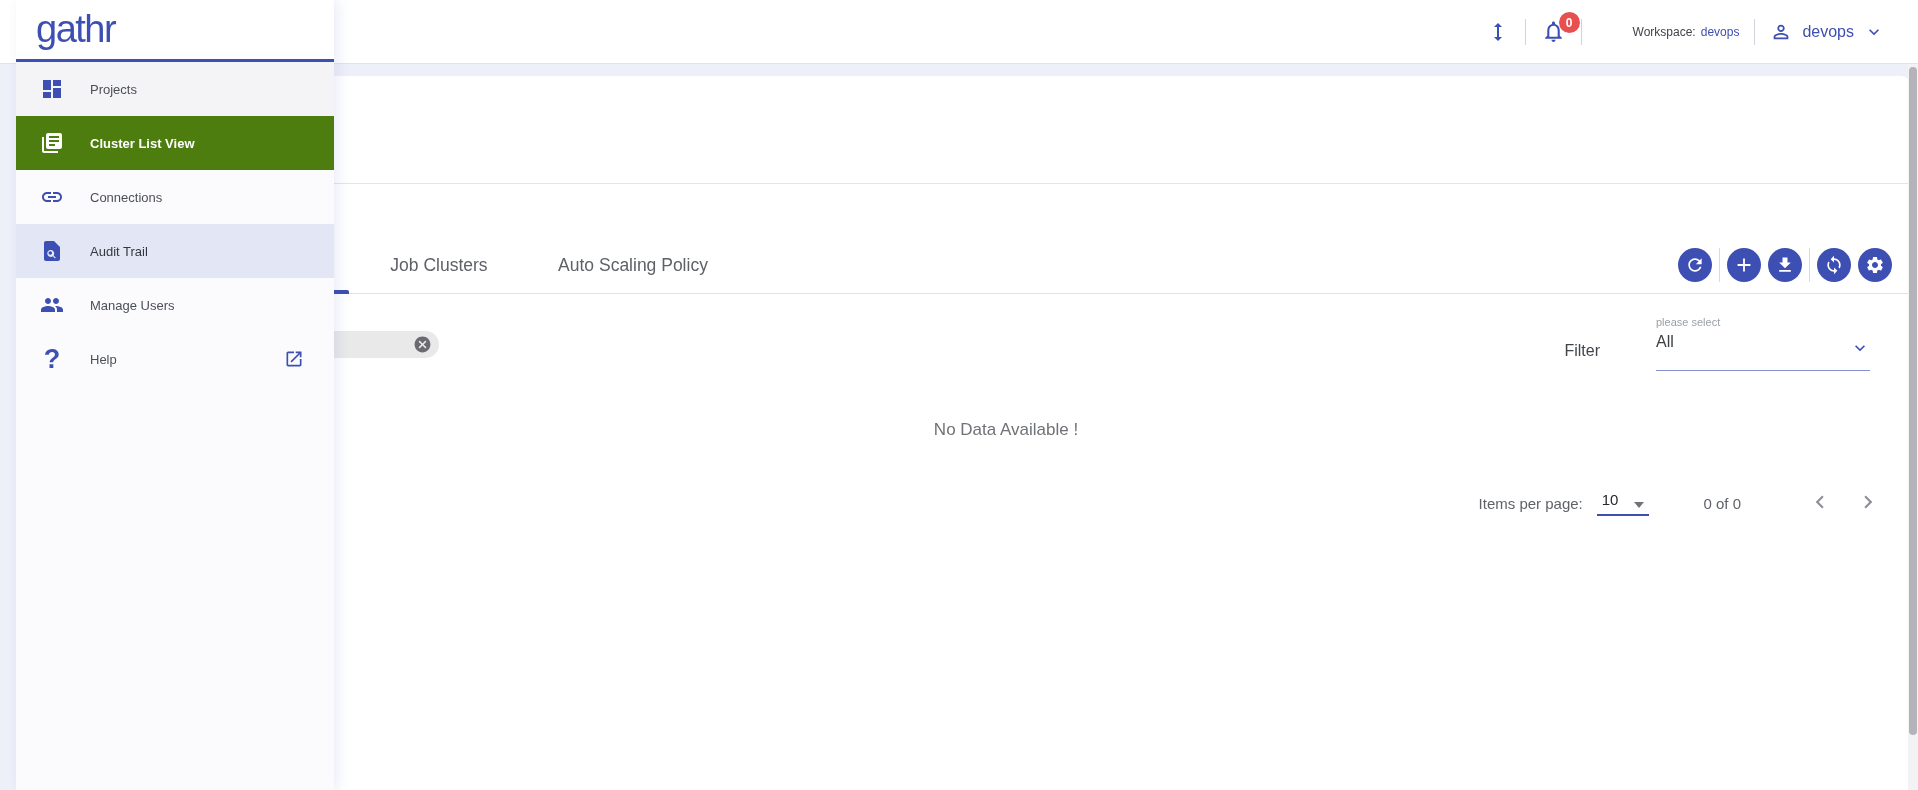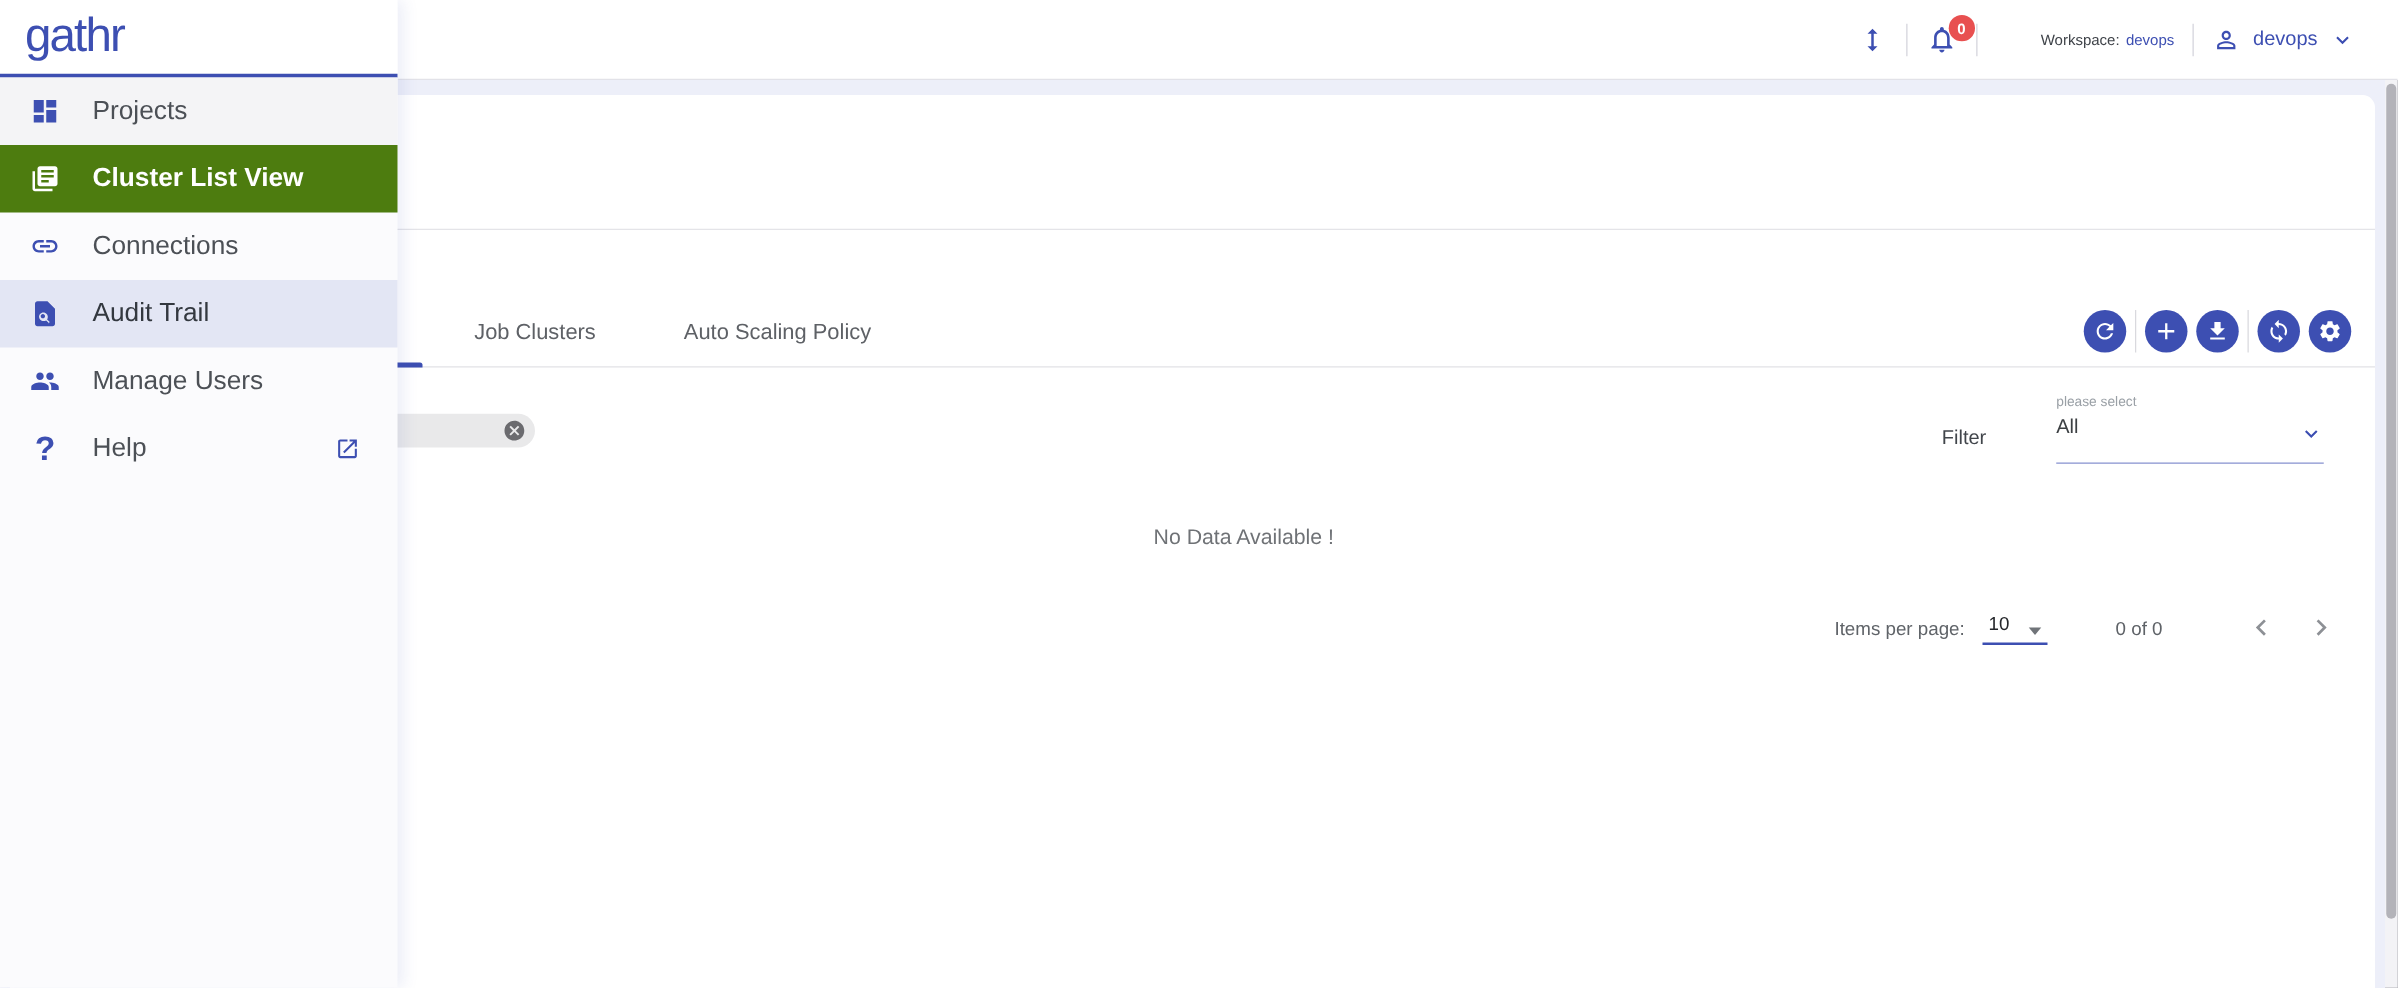--- a/index.html
+++ b/index.html
@@ -15,41 +15,41 @@
   .hd-sep { width:1px; height:26px; background:#d3d4db; margin:0 15px; }
   .bell-wrap { position:relative; display:flex; align-items:center; }
   .badge { position:absolute; top:-7px; right:-14px; min-width:21px; height:21px; padding:0 4px;
     border-radius:11px; background:#e85050; color:#fff; font-size:12px; font-weight:bold;
     display:flex; align-items:center; justify-content:center; }
   .workspace { font-size:12px; color:#3f4349; white-space:nowrap;margin-left:36px; }
   .workspace a { color:#3d4fb2; text-decoration:none; margin-left:5px; }
   .userbox { display:flex; align-items:center; gap:10px; color:#3d4fb2; font-size:16px; cursor:pointer; }
 
   
-  .sidebar { position:fixed; left:0; top:0; width:318px; height:790px; background:#fbfbfd;
+  .sidebar { position:fixed; left:16px; top:0; width:318px; height:790px; background:#fbfbfd;
     z-index:10; box-shadow:4px 0 12px rgba(62,80,180,0.10); }
   .logo-area { height:62px; border-bottom:3px solid #3d4fb2; display:flex; align-items:center;
     padding-left:20px; background:#fff; }
   .logo-text { font-size:38px; color:#3d4fb2; letter-spacing:-1.5px; font-weight:400; }
   .nav-item { height:54px; display:flex; align-items:center; padding-left:24px; position:relative;
     cursor:pointer; }
   .nav-item .nav-ic { width:24px; height:24px; color:#3d4fb2; flex:0 0 24px; display:flex;
     align-items:center; justify-content:center; }
-  .nav-item .nav-label { margin-left:26px; font-size:21px; color:#4c5056; }
+  .nav-item .nav-label { margin-left:26px; font-size:13px; color:#4c5056; }
   .nav-item.row-projects { background:#f4f4f6; }
   .nav-item.row-selected { background:#4d7c0f; }
   .nav-item.row-selected .nav-ic { color:#ffffff; }
   .nav-item.row-selected .nav-label { color:#ffffff; font-weight:bold; }
   .nav-item.row-audit { background:#e3e6f4; }
   .nav-item.row-audit .nav-label { color:#33383f; font-weight:normal; }
   .help-q { font-size:27px; font-weight:bold; color:#3d4fb2; font-family:"Liberation Sans",sans-serif; }
   .trail-ic { position:absolute; right:30px; width:20px; height:20px; color:#3d4fb2; }
 
   
-  .panel { position:fixed; left:8px; top:76px; width:1892px; height:714px; background:#ffffff;
+  .panel { position:fixed; left:19px; top:76px; width:1892px; height:714px; background:#ffffff;
     border-radius:10px 10px 0 0; }
   .page-divider { position:absolute; top:107px; left:0; right:0; height:1px; background:#e4e4e8; }
 
   .tabbar { position:absolute; top:160px; left:0; right:0; height:58px; border-bottom:1px solid #e2e2e6; }
   .tab { position:absolute; top:0; height:58px; display:flex; align-items:center; justify-content:center;
     font-size:17.5px; color:#5e6166; cursor:pointer; white-space:nowrap; }
   .tab-job { left:340px; width:160px; }
   .tab-asp { left:508px; width:212px; }
   .active-indicator { position:absolute; bottom:-1px; left:0; width:330px; height:4px;
     background:#3d4fb2; border-radius:0 2px 0 0; }

